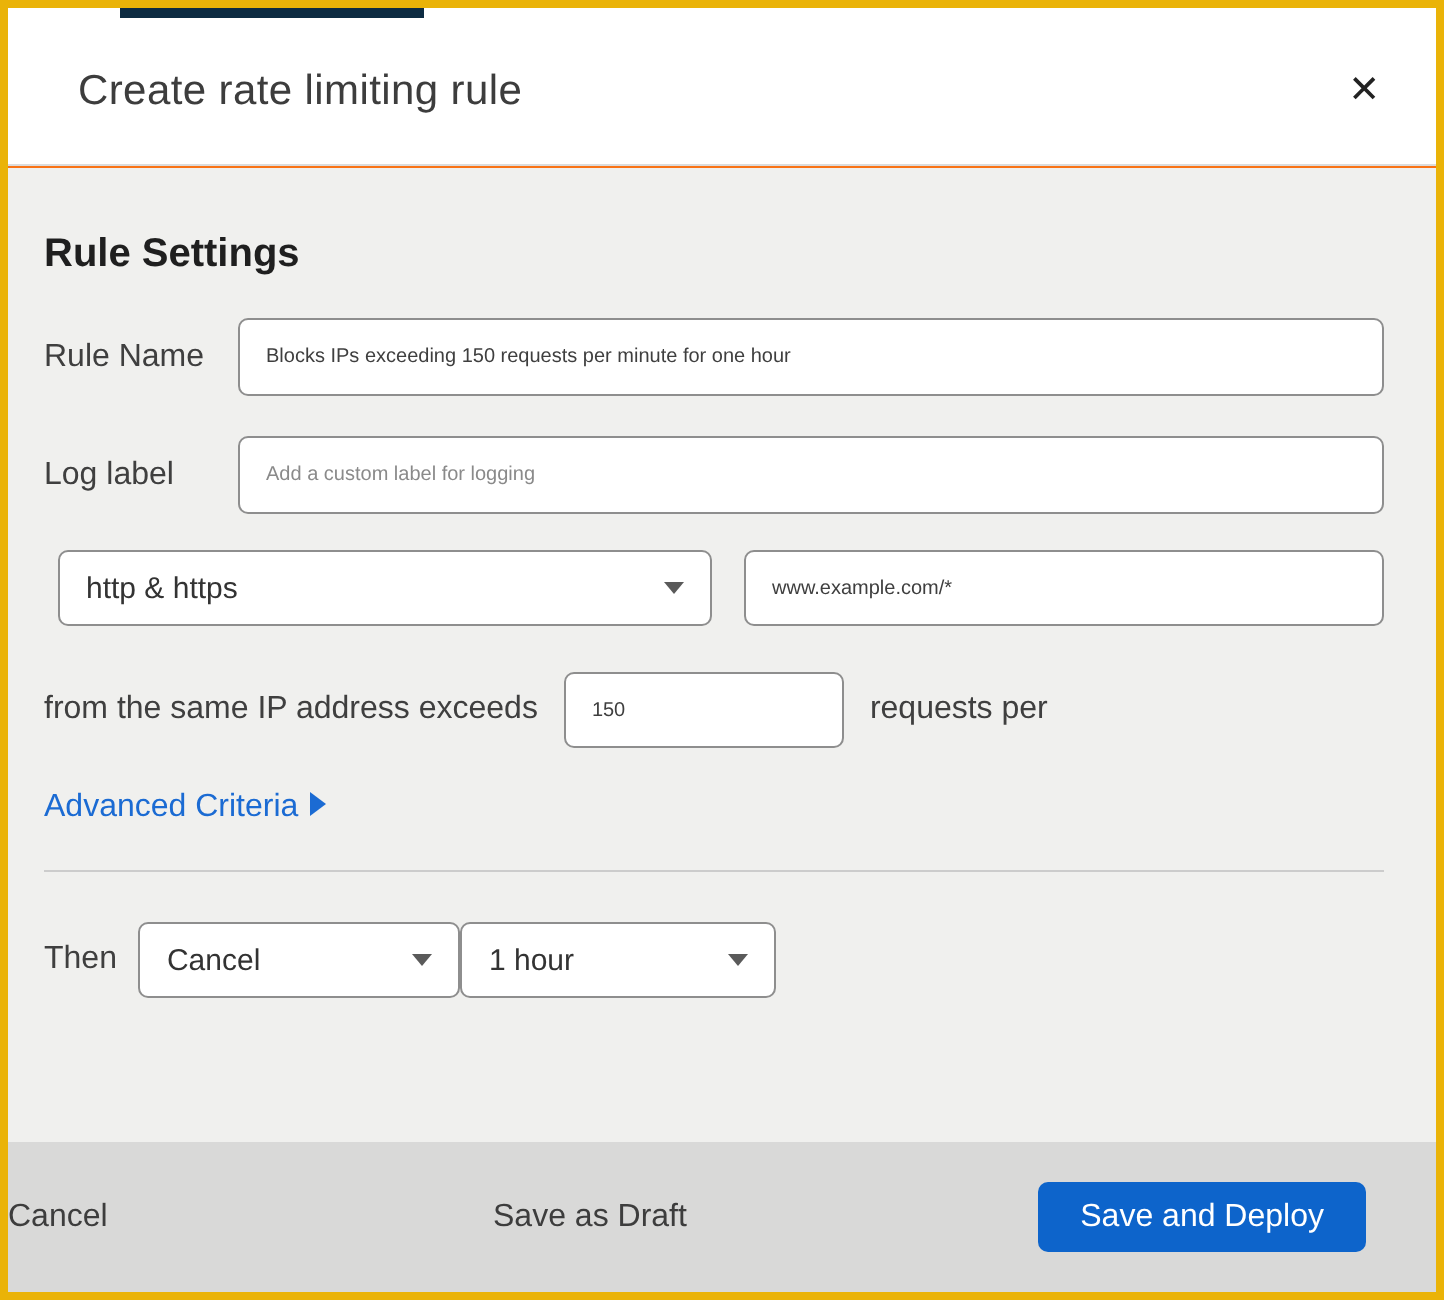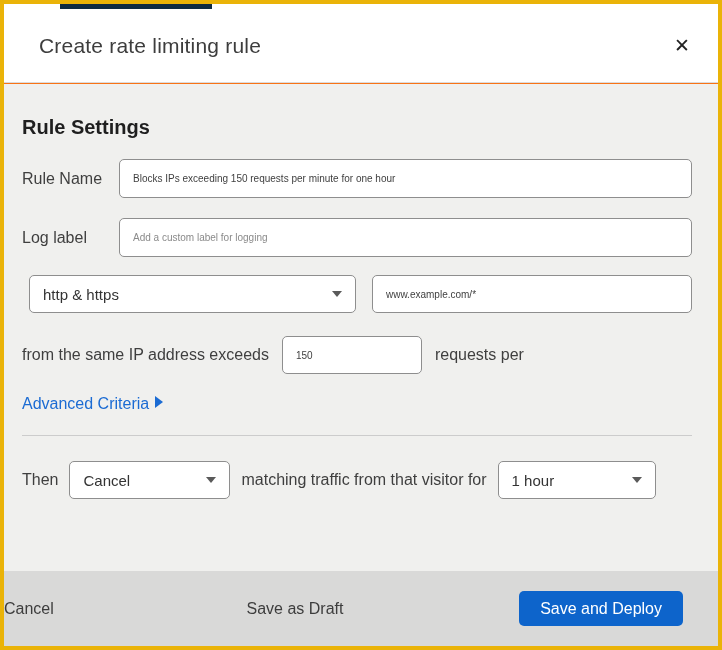--- a/index.html
+++ b/index.html
@@ -143,21 +143,20 @@
     </div>
 
     <hr class="section-divider">
 
     <div class="action-row">
       <span class="inline-text">Then</span>
       <div class="select-box action-select">
         <span class="sel-text">Cancel</span>
         <span class="caret"></span>
       </div>
-      <span class="inline-text action-mid">matching traffic from that visitor for</span>
       <div class="select-box duration-select">
         <span class="sel-text">1 hour</span>
         <span class="caret"></span>
       </div>
     </div>
 
   </div>
 
   <div class="modal-footer">
     <span class="footer-link cancel-link">Cancel</span>

